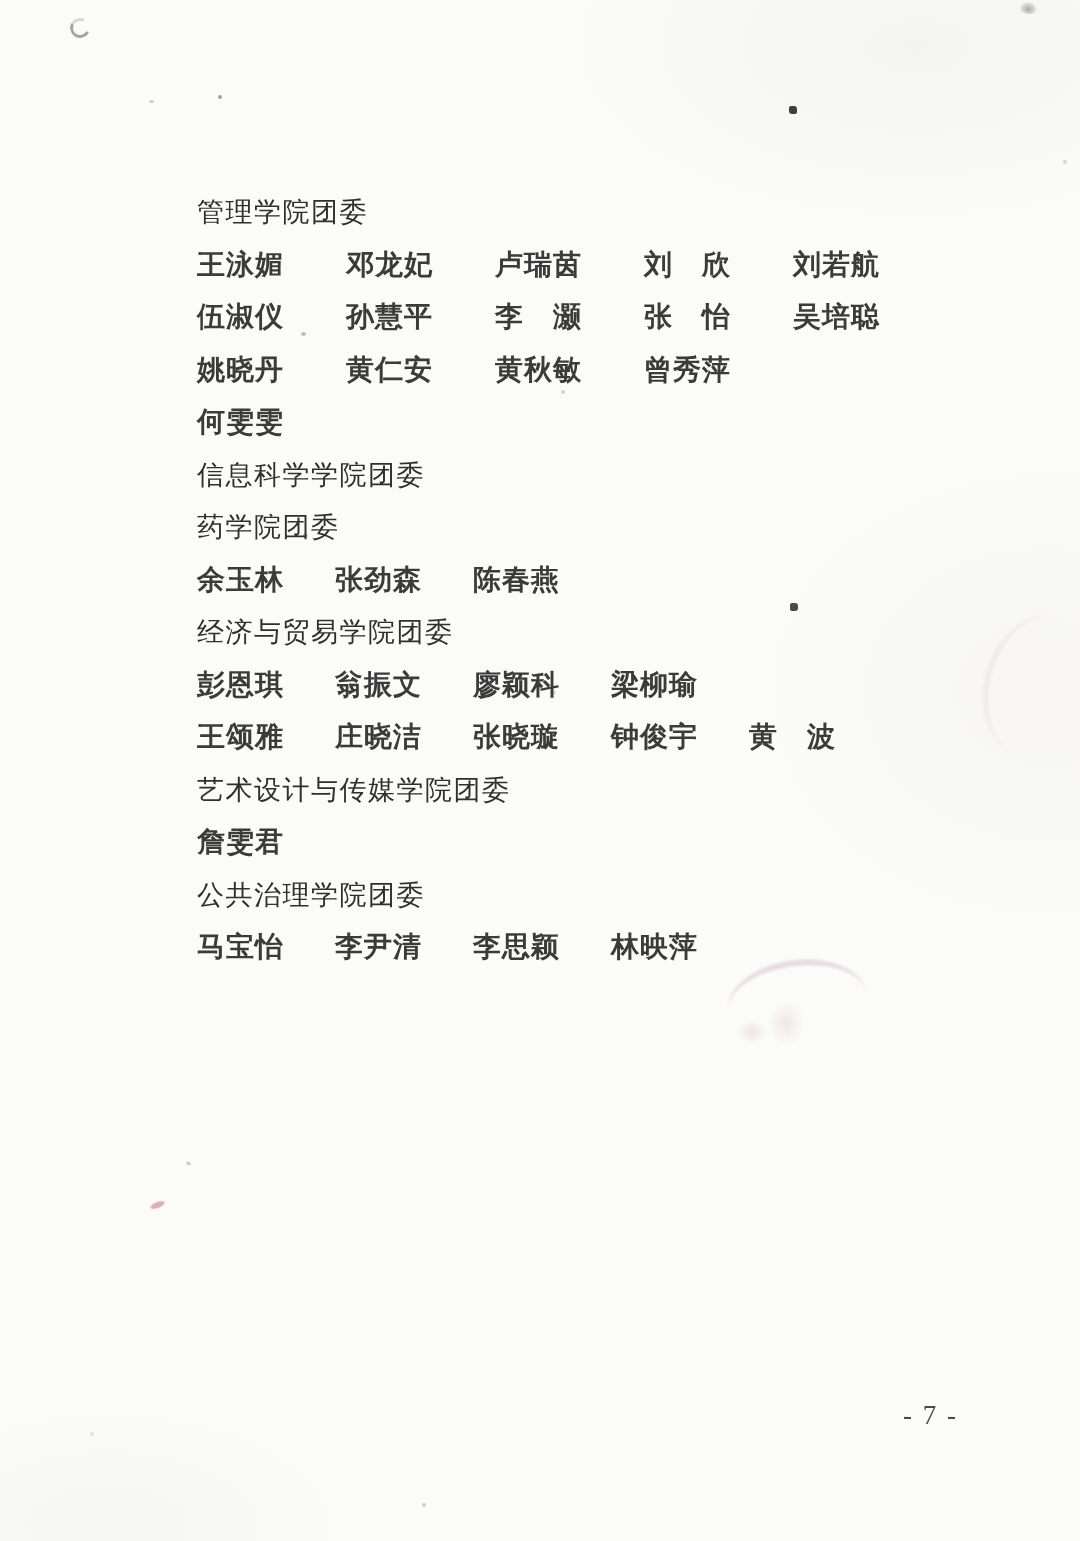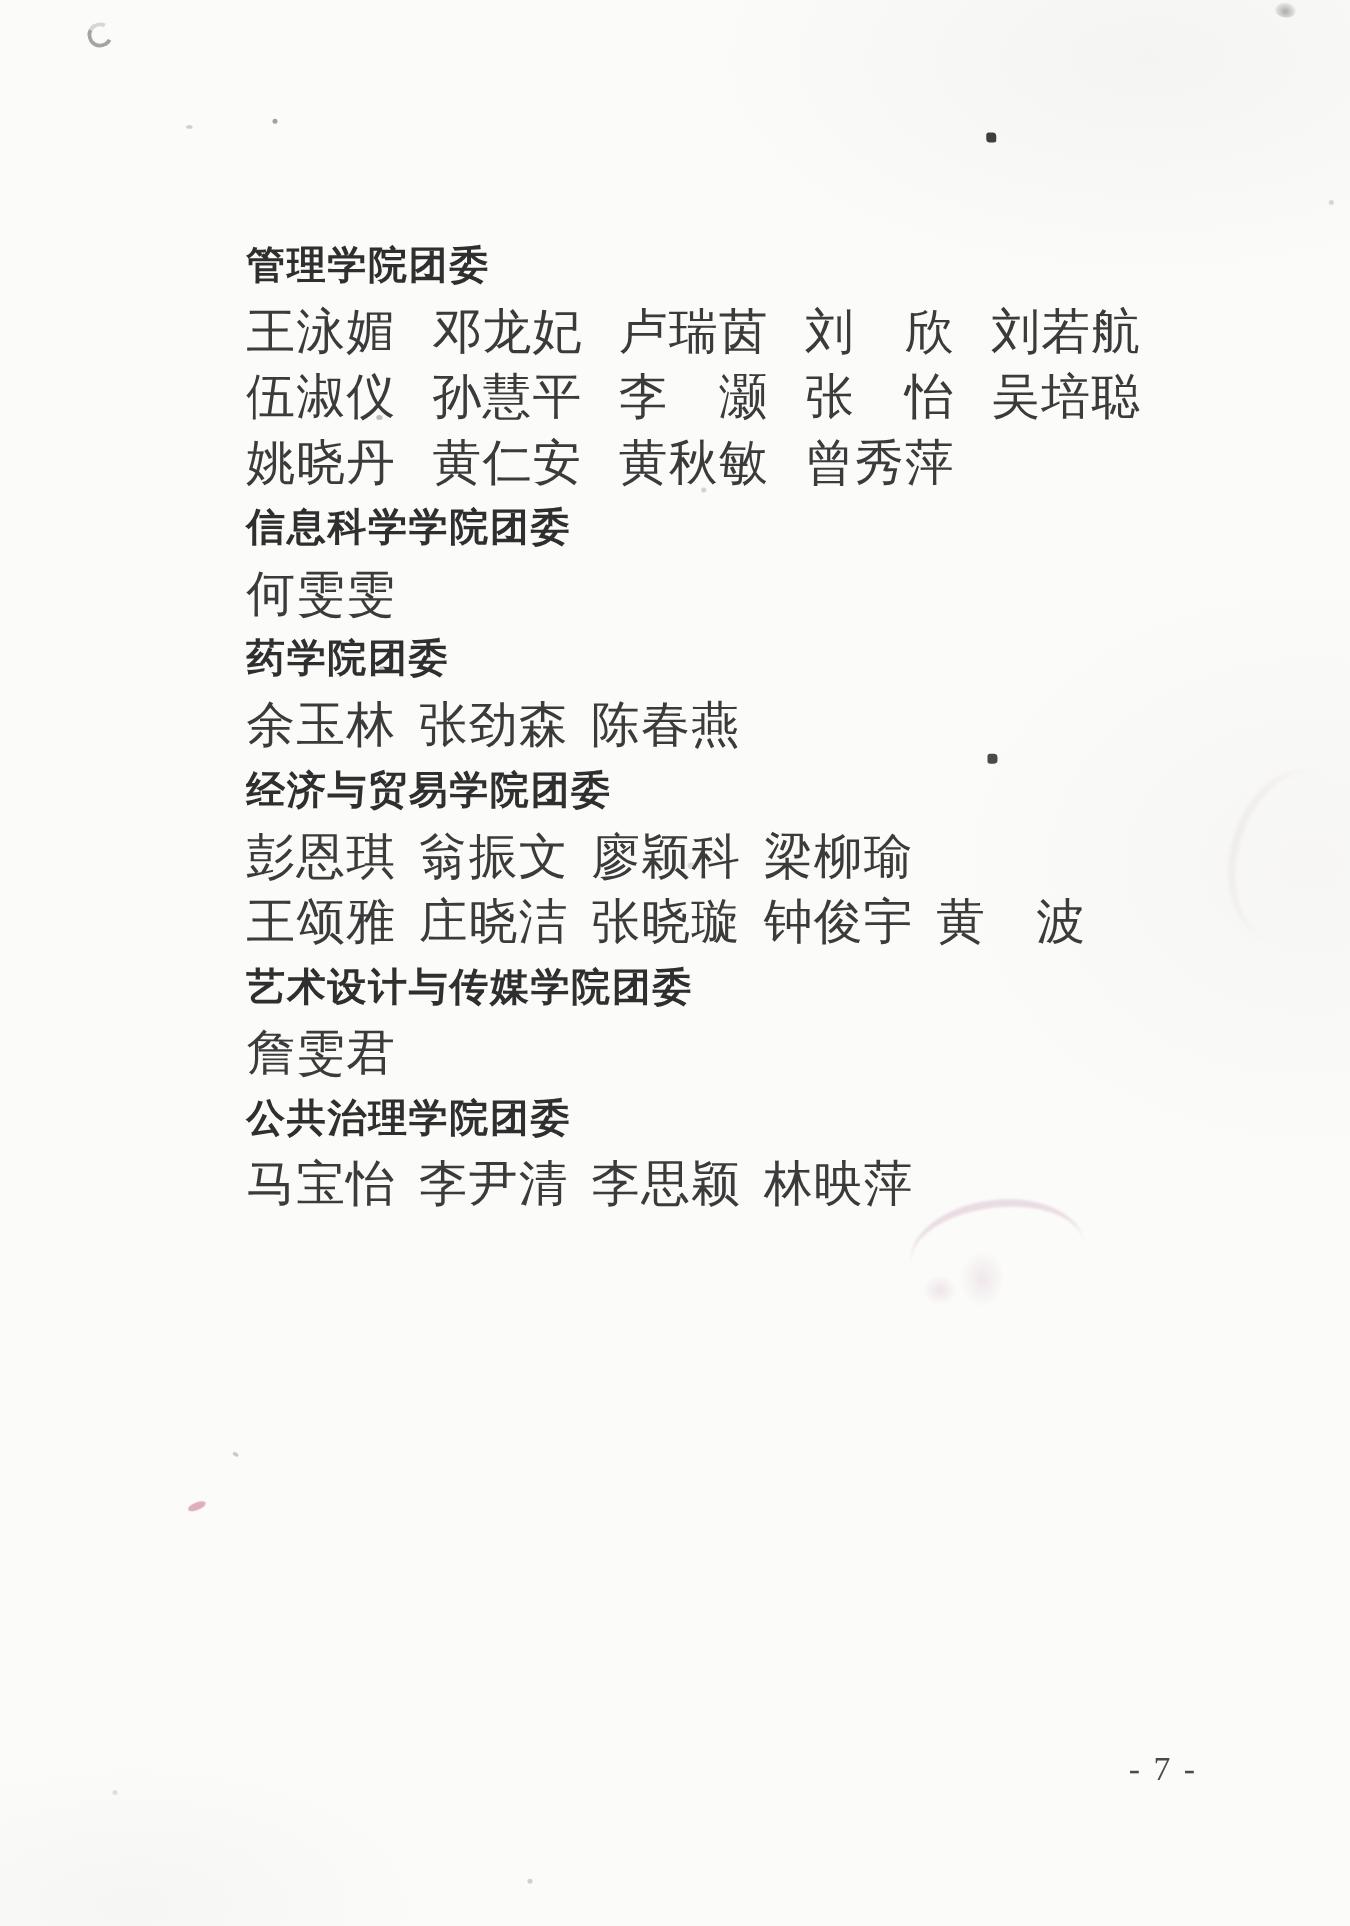--- a/index.html
+++ b/index.html
@@ -12,33 +12,34 @@
       radial-gradient(ellipse 400px 200px at 10% 99%, rgba(120,120,118,0.04), transparent 60%),
       #fbfbf9;
     overflow:hidden;
     font-family:"Liberation Serif", serif;
   }
   .content{
     position:absolute;left:197px;top:186px;width:780px;
   }
   .line{height:52.5px;display:flex;align-items:center;}
   .section-heading{
-    font-weight:700;
-    font-size:31px;
+    font-weight:400;
+    font-size:27px;
     color:#2f2f2f;
     letter-spacing:1.5px;
     text-align:center;
   }
   .name{
     display:inline-block;
     width:138px;
-    font-size:39px;
+    font-size:28px;
     color:#3b3b3b;
     letter-spacing:1px;
     white-space:pre;
+    font-weight:bold;
   }
   .section-0 .name{width:149px;}
   .page-number{
     position:absolute;
     left:903px;top:1400px;
     font-size:27px;
     color:#4a4a4a;
     letter-spacing:2px;
     font-family:"Liberation Serif", serif;
   }
@@ -143,24 +144,24 @@
           <span class="name">吴培聪</span>
         </div>
         <div class="line name-row">
           <span class="name">姚晓丹</span>
           <span class="name">黄仁安</span>
           <span class="name">黄秋敏</span>
           <span class="name">曾秀萍</span>
         </div>
       </div>
       <div class="section section-1">
+        <div class="line name-row">
+          <span class="name">何雯雯</span>
+        </div>
         <div class="line section-heading">信息科学学院团委</div>
-        <div class="line name-row">
-          <span class="name">何雯雯</span>
-        </div>
       </div>
       <div class="section section-2">
         <div class="line section-heading">药学院团委</div>
         <div class="line name-row">
           <span class="name">余玉林</span>
           <span class="name">张劲森</span>
           <span class="name">陈春燕</span>
         </div>
       </div>
       <div class="section section-4">

